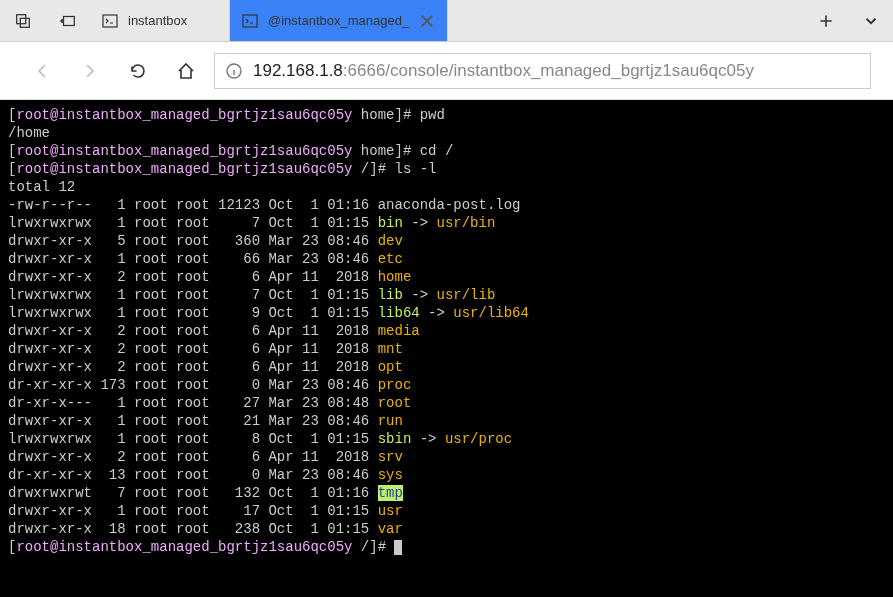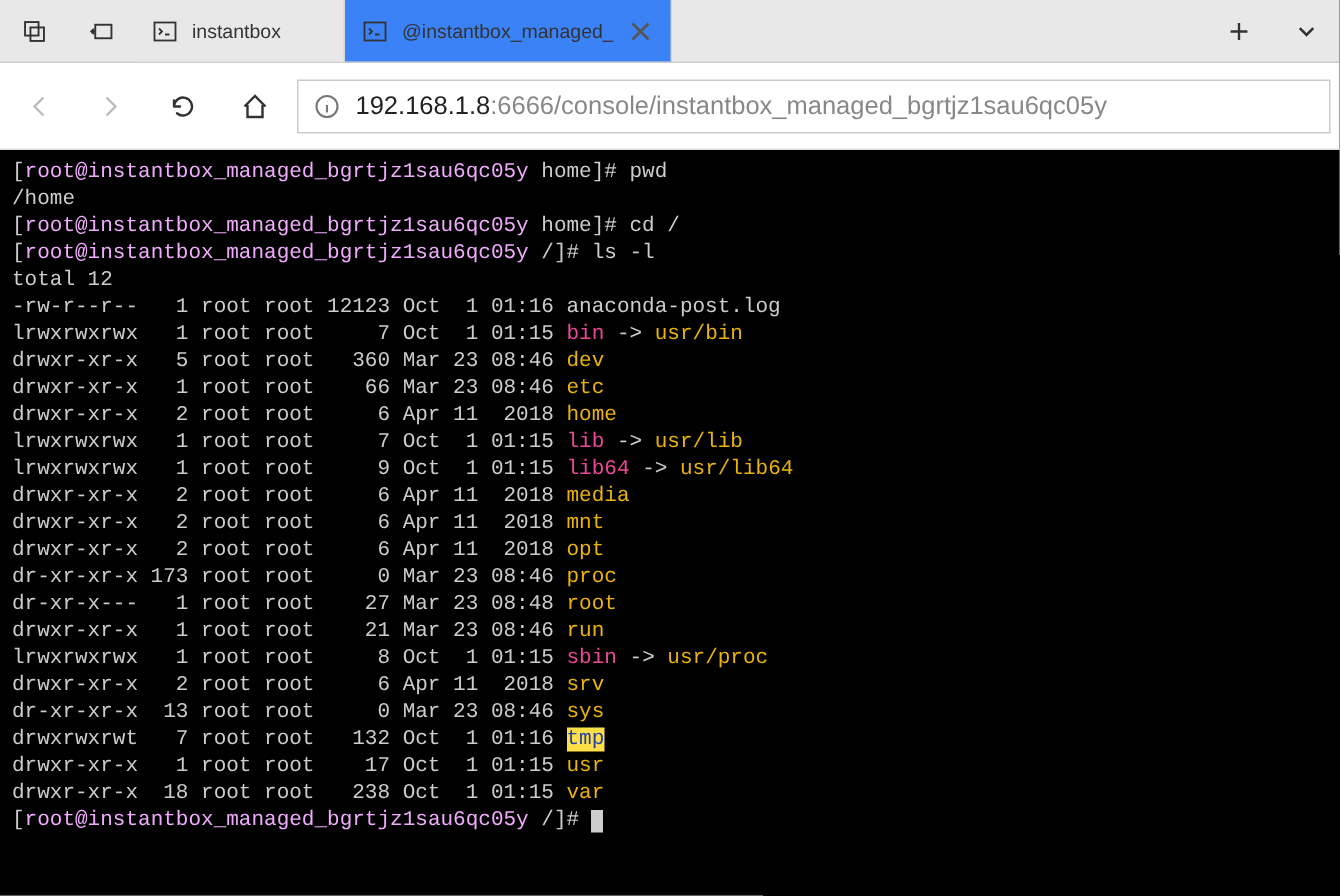--- a/index.html
+++ b/index.html
@@ -8,33 +8,33 @@
     .titlebar { height: 42px; display: flex; align-items: stretch; background: #e8e8e8; border-bottom: 1px solid #ccc; }
     .titlebar-btn { width: 45px; display: flex; align-items: center; justify-content: center; }
     .titlebar-btn svg { width: 18px; height: 18px; }
     .tab { display: flex; align-items: center; padding: 0 12px; gap: 10px; min-width: 140px; background: #e8e8e8; border-right: 1px solid #d4d4d4; }
     .tab.active { background: #3b82f6; }
     .tab-icon { width: 16px; height: 16px; display: flex; align-items: center; justify-content: center; }
     .tab-title { font-size: 13px; color: #333; white-space: nowrap; overflow: hidden; text-overflow: ellipsis; max-width: 150px; }
     .tab-close { width: 16px; height: 16px; display: flex; align-items: center; justify-content: center; margin-left: auto; }
     .titlebar-right { display: flex; margin-left: auto; }
     
-    .navbar { height: 58px; display: flex; align-items: center; padding: 0 6px; gap: 8px; background: #fff; border-bottom: 1px solid #ddd; }
+    .navbar { height: 58px; display: flex; align-items: center; padding: 0 22px; gap: 8px; background: #fff; border-bottom: 1px solid #ddd; }
     .nav-btn { width: 40px; height: 40px; display: flex; align-items: center; justify-content: center; border-radius: 4px; color: #555; }
     .nav-btn.disabled { color: #bbb; }
     .addressbar { flex: 1; height: 36px; display: flex; align-items: center; border: 1px solid #ccc; background: #fff; padding: 0 10px; gap: 10px; }
     .addr-icon { width: 18px; height: 18px; display: flex; align-items: center; justify-content: center; }
     .addr-text { font-size: 17px; color: #222; white-space: nowrap; overflow: hidden; }
     .addr-text .dim { color: #888; }
     
     .terminal { background: #000; color: #ccc; font-family: "Consolas", "Courier New", monospace; font-size: 14px; line-height: 18px; padding: 6px 8px; height: calc(100% - 100px); white-space: pre; overflow: hidden; }
     .t-red { color: #f0abfc; }
-    .t-cyan { color: #ec4899; }
+    .t-cyan { color: #bef264; }
     .t-blue { color: #eab308; }
-    .t-green-bg { background: #fde047; color: #2840a0; }
+    .t-green-bg { background: #bef264; color: #2840a0; }
     .cursor { display: inline-block; width: 8px; height: 15px; background: #ccc; vertical-align: text-bottom; }
   </style>
 </head>
 <body>
 
 <div class="titlebar">
   <div class="titlebar-btn">
     <svg viewBox="0 0 20 20" fill="none" stroke="#333" stroke-width="1.4">
         <rect x="3" y="3" width="10" height="10"></rect>
         <rect x="7" y="7" width="10" height="10"></rect>

